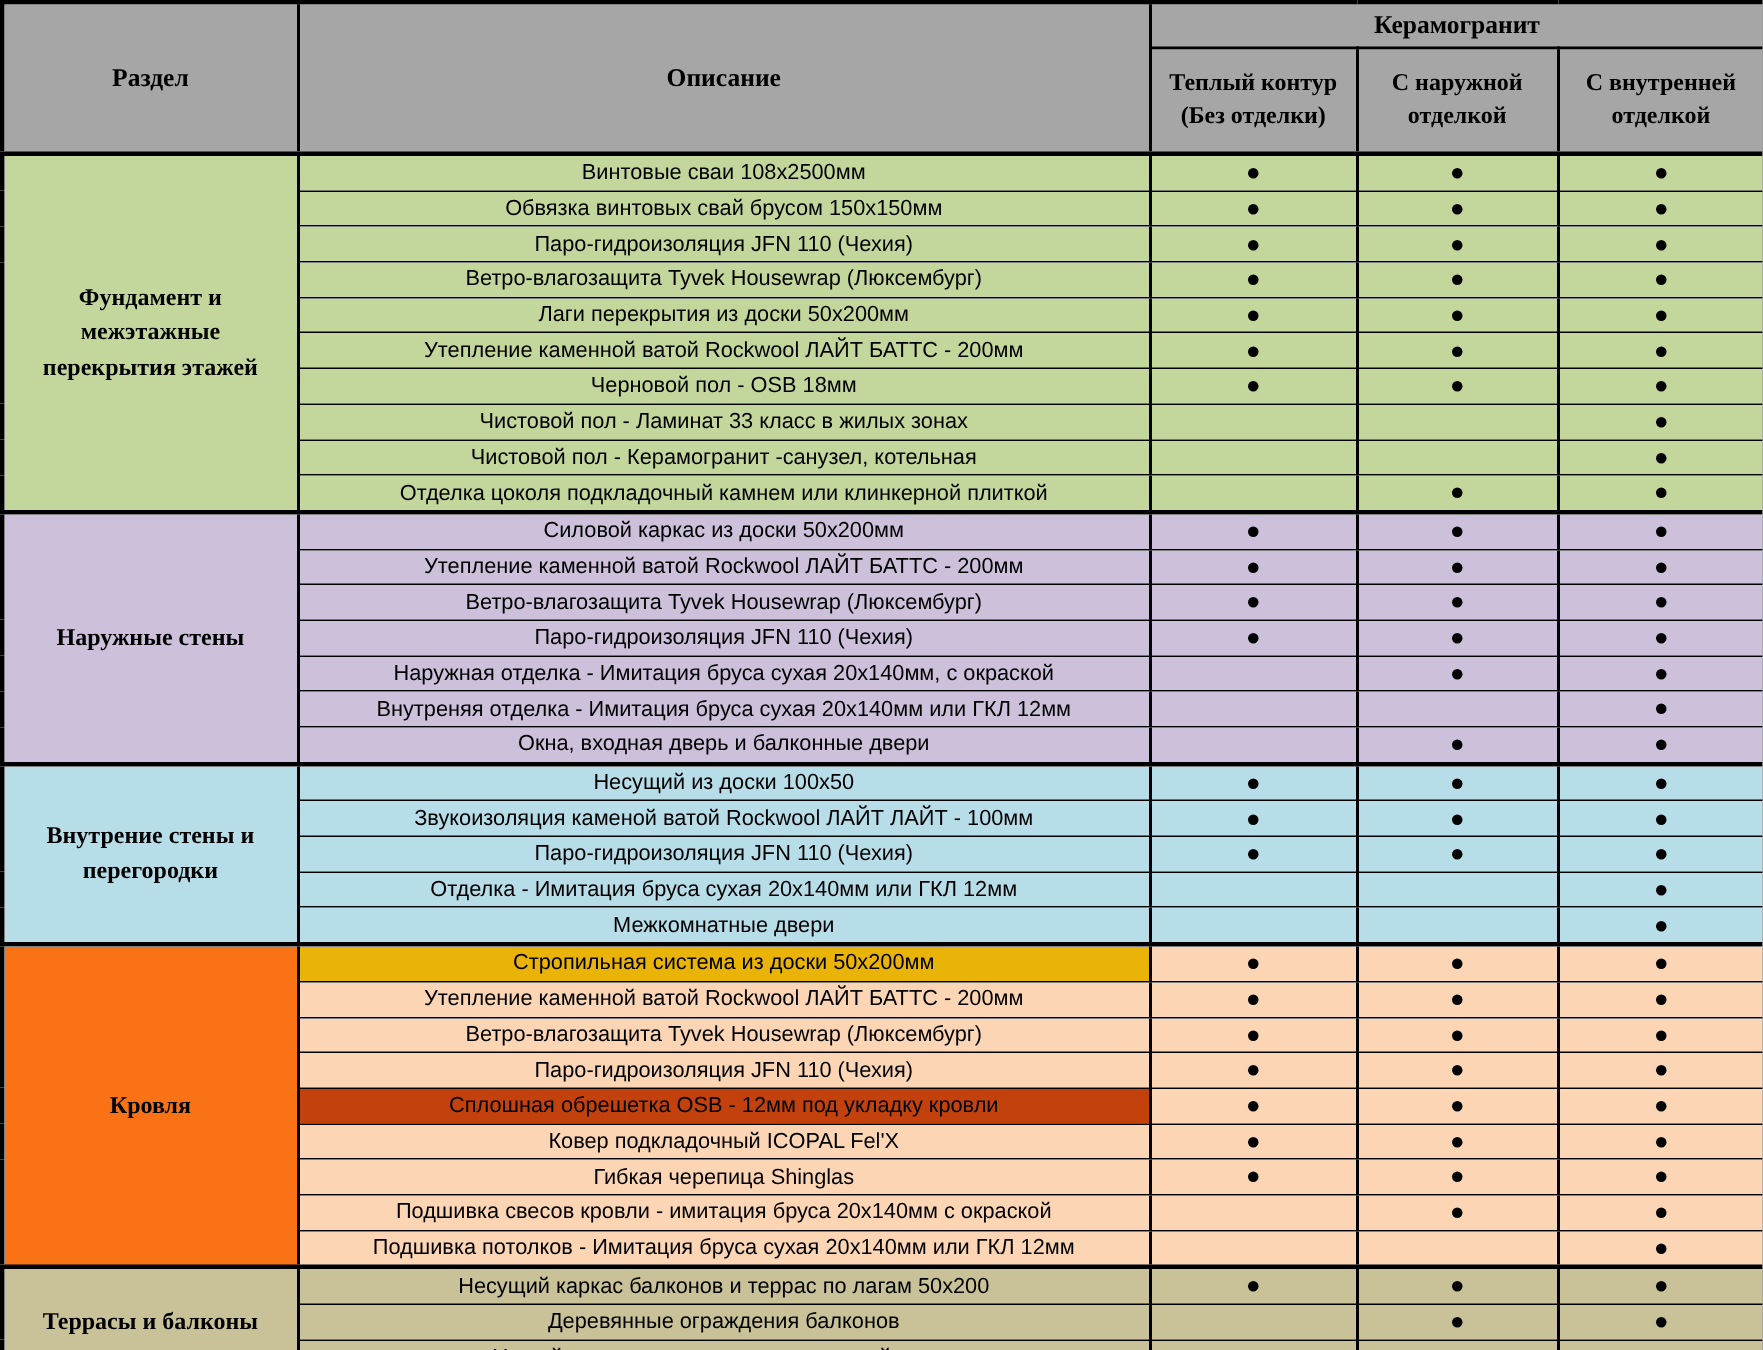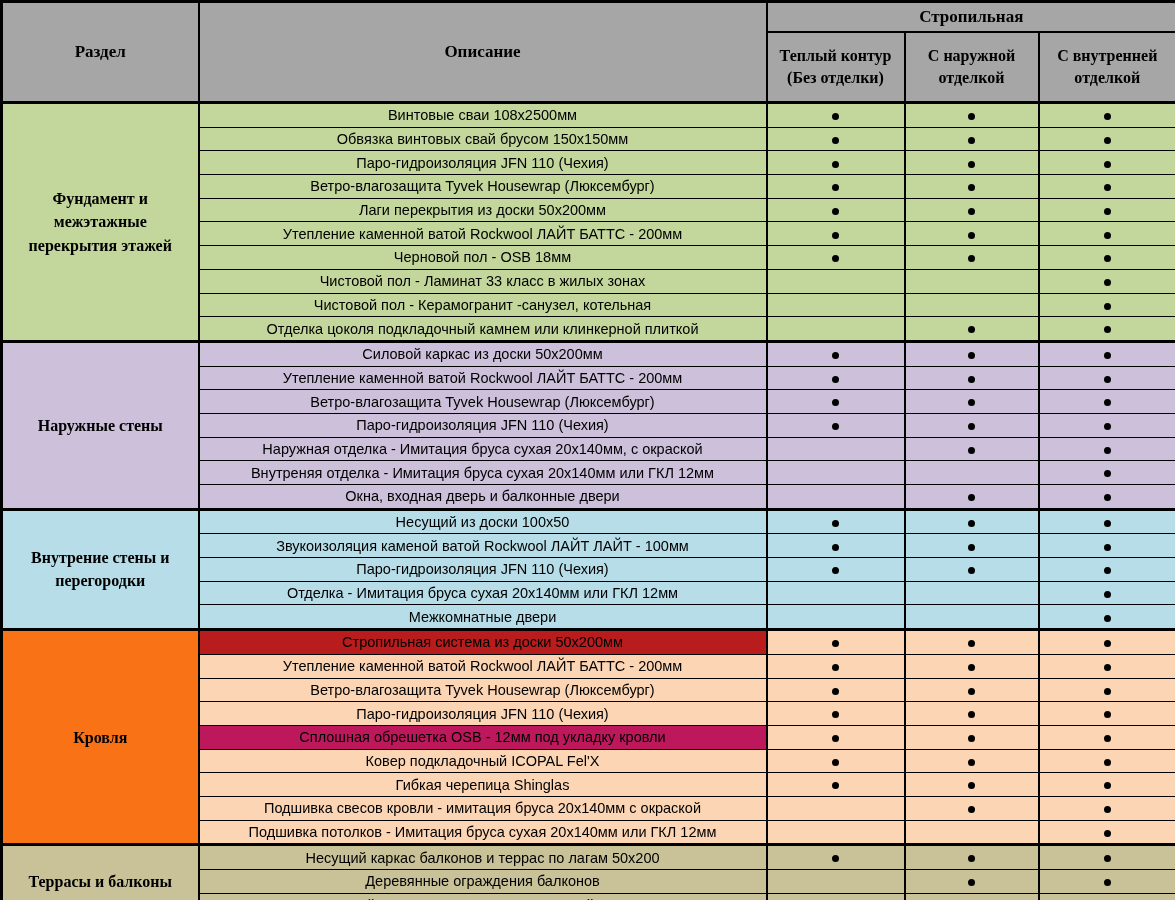--- a/index.html
+++ b/index.html
@@ -79,21 +79,21 @@
     <col class="c1">
       <col class="c2">
       <col class="c3">
       <col class="c4">
       <col class="c5">
   </colgroup>
   <thead>
     <tr>
       <th rowspan="2" class="hdr">Раздел</th>
       <th rowspan="2" class="hdr">Описание</th>
-      <th colspan="3" class="group">Стропильная</th>
+      <th colspan="3" class="group">Керамогранит</th>
     </tr>
     <tr id="option-row">
         <th class="opt">Теплый контур
 (Без отделки)</th>
         <th class="opt">С наружной
 отделкой</th>
         <th class="opt">С внутренней
 отделкой</th>
       </tr>
   </thead>
@@ -228,21 +228,21 @@
         <td class="mark" style="background: rgb(183, 222, 232);"><span class="dot"></span></td>
       </tr>
       <tr>
         <td class="desc" style="background: rgb(183, 222, 232);">Межкомнатные двери</td>
         <td class="mark" style="background: rgb(183, 222, 232);"></td>
         <td class="mark" style="background: rgb(183, 222, 232);"></td>
         <td class="mark" style="background: rgb(183, 222, 232);"><span class="dot"></span></td>
       </tr>
       <tr class="sec-start">
         <td rowspan="9" class="sec-label" style="background: #f97316;">Кровля</td>
-        <td class="desc" style="background: #b91c1c;">Стропильная система из доски 50х200мм</td>
+        <td class="desc" style="background: #eab308;">Стропильная система из доски 50х200мм</td>
         <td class="mark" style="background: rgb(252, 213, 180);"><span class="dot"></span></td>
         <td class="mark" style="background: rgb(252, 213, 180);"><span class="dot"></span></td>
         <td class="mark" style="background: rgb(252, 213, 180);"><span class="dot"></span></td>
       </tr>
       <tr>
         <td class="desc" style="background: rgb(252, 213, 180);">Утепление каменной ватой Rockwool ЛАЙТ БАТТС - 200мм</td>
         <td class="mark" style="background: rgb(252, 213, 180);"><span class="dot"></span></td>
         <td class="mark" style="background: rgb(252, 213, 180);"><span class="dot"></span></td>
         <td class="mark" style="background: rgb(252, 213, 180);"><span class="dot"></span></td>
       </tr>
@@ -252,21 +252,21 @@
         <td class="mark" style="background: rgb(252, 213, 180);"><span class="dot"></span></td>
         <td class="mark" style="background: rgb(252, 213, 180);"><span class="dot"></span></td>
       </tr>
       <tr>
         <td class="desc" style="background: rgb(252, 213, 180);">Паро-гидроизоляция JFN 110 (Чехия)</td>
         <td class="mark" style="background: rgb(252, 213, 180);"><span class="dot"></span></td>
         <td class="mark" style="background: rgb(252, 213, 180);"><span class="dot"></span></td>
         <td class="mark" style="background: rgb(252, 213, 180);"><span class="dot"></span></td>
       </tr>
       <tr>
-        <td class="desc" style="background: #be185d; text-align: center;">Сплошная обрешетка OSB - 12мм под укладку кровли</td>
+        <td class="desc" style="background: #c2410c; text-align: center;">Сплошная обрешетка OSB - 12мм под укладку кровли</td>
         <td class="mark" style="background: rgb(252, 213, 180);"><span class="dot"></span></td>
         <td class="mark" style="background: rgb(252, 213, 180);"><span class="dot"></span></td>
         <td class="mark" style="background: rgb(252, 213, 180);"><span class="dot"></span></td>
       </tr>
       <tr>
         <td class="desc" style="background: rgb(252, 213, 180);">Ковер подкладочный  ICOPAL Fel'X</td>
         <td class="mark" style="background: rgb(252, 213, 180);"><span class="dot"></span></td>
         <td class="mark" style="background: rgb(252, 213, 180);"><span class="dot"></span></td>
         <td class="mark" style="background: rgb(252, 213, 180);"><span class="dot"></span></td>
       </tr>

